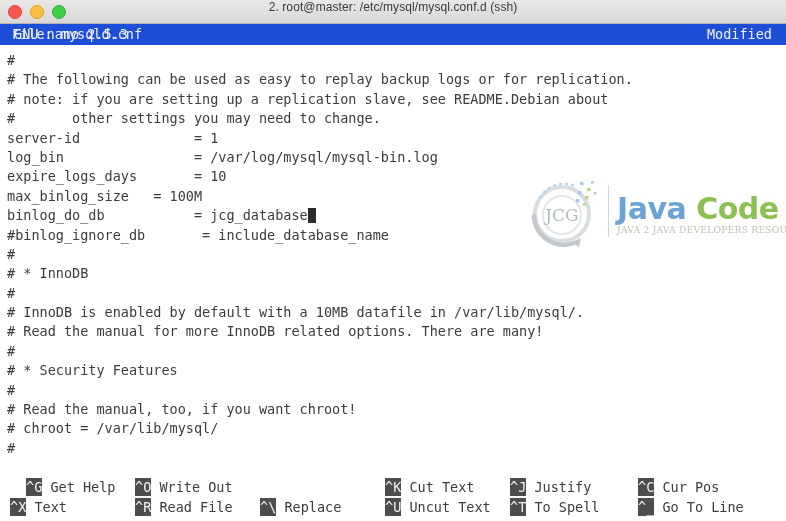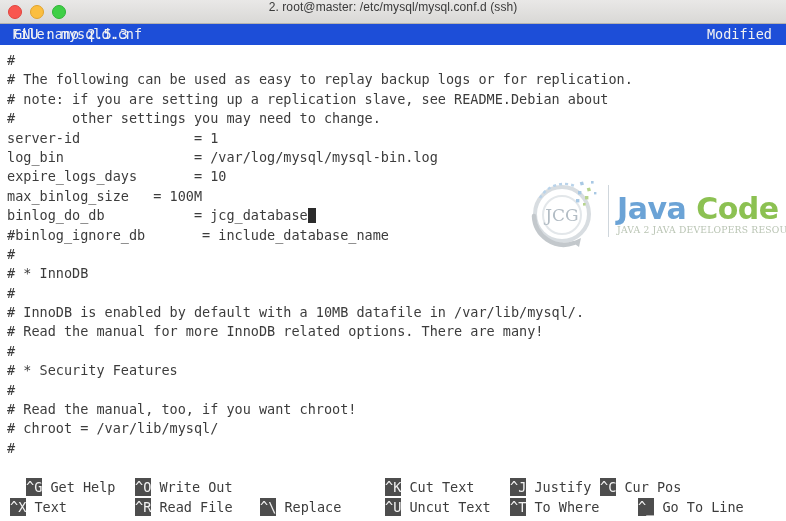--- a/index.html
+++ b/index.html
@@ -229,26 +229,26 @@
         <div class="wm-sub">Java 2 Java Developers Resource Center</div>
       </div>
     </div>
 
     <div class="shortcuts">
       <div class="sc-row" id="sc-row-1">
           <span class="sc-item" style="left: 10px; padding-left: 16px;"><span class="sc-key">^G</span><span class="sc-label"> Get Help</span></span>
           <span class="sc-item" style="left: 135px;"><span class="sc-key">^O</span><span class="sc-label"> Write Out</span></span>
           <span class="sc-item" style="left: 385px;"><span class="sc-key">^K</span><span class="sc-label"> Cut Text</span></span>
           <span class="sc-item" style="left: 510px;"><span class="sc-key">^J</span><span class="sc-label"> Justify</span></span>
-          <span class="sc-item" style="left: 600px;"><span class="sc-key">^C</span><span class="sc-label"> Cur Pos</span></span>
+          <span class="sc-item" style="left: 638px;"><span class="sc-key">^C</span><span class="sc-label"> Cur Pos</span></span>
         </div>
       <div class="sc-row" id="sc-row-2">
           <span class="sc-item" style="left: 10px;"><span class="sc-key">^X</span><span class="sc-label"> Text</span></span>
           <span class="sc-item" style="left: 135px;"><span class="sc-key">^R</span><span class="sc-label"> Read File</span></span>
           <span class="sc-item" style="left: 260px;"><span class="sc-key">^\</span><span class="sc-label"> Replace</span></span>
           <span class="sc-item" style="left: 385px;"><span class="sc-key">^U</span><span class="sc-label"> Uncut Text</span></span>
-          <span class="sc-item" style="left: 510px;"><span class="sc-key">^T</span><span class="sc-label"> To Where</span></span>
+          <span class="sc-item" style="left: 510px;"><span class="sc-key">^T</span><span class="sc-label"> To Spell</span></span>
           <span class="sc-item" style="left: 638px;"><span class="sc-key">^_</span><span class="sc-label"> Go To Line</span></span>
         </div>
     </div>
 
   </div>
 </div>
 
 </body></html>

